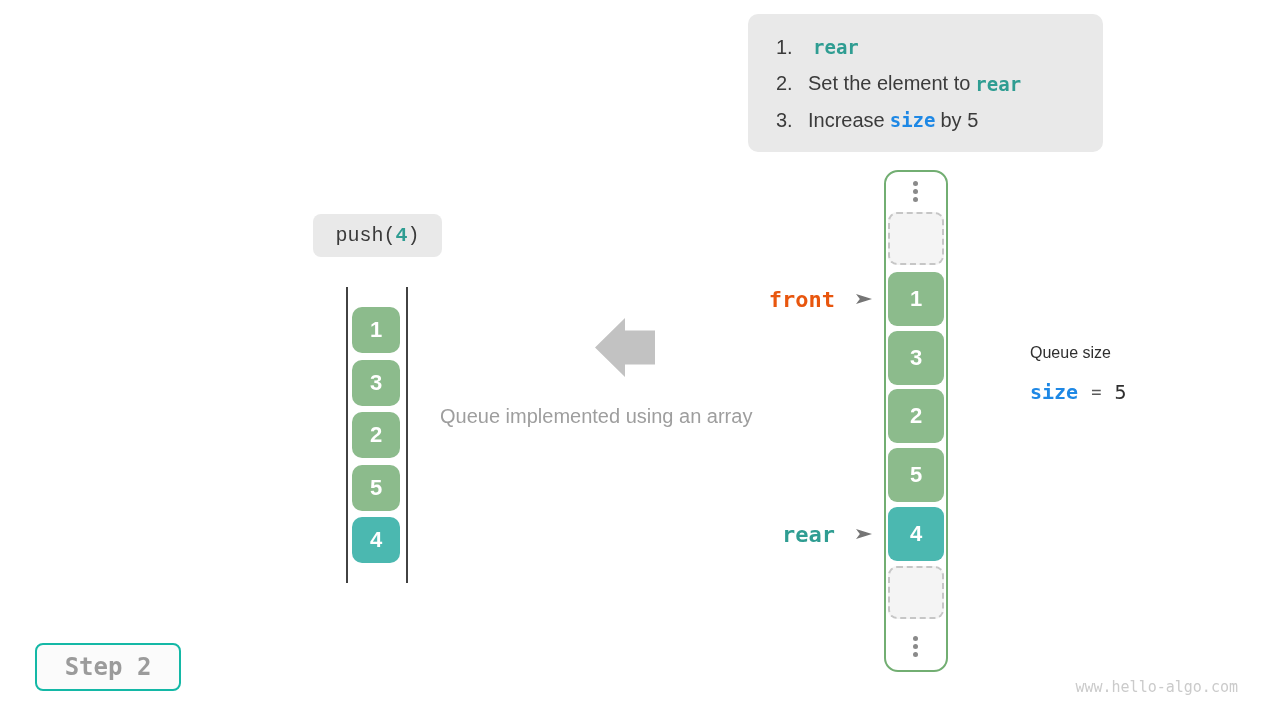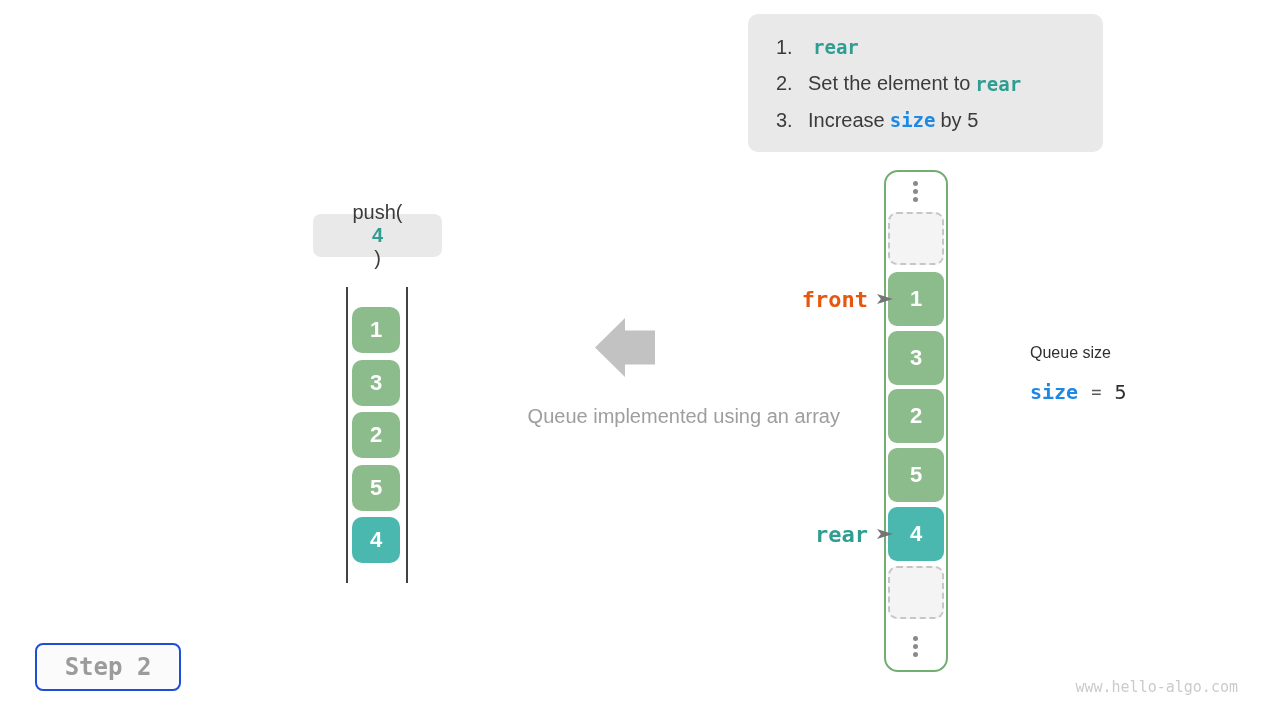--- a/index.html
+++ b/index.html
@@ -7,21 +7,21 @@
     --orange:#E8560E; --teal-text:#2F9D92; --blue:#1E88E5;
     --arrow-gray:#C2C2C2; --panel-bg:#E9E9E9; --dark:#3B3B3B;
     --caption-gray:#9E9E9E; --dot-gray:#8A8A8A;
   }
   *{margin:0;padding:0;box-sizing:border-box;}
   html,body{width:1280px;height:720px;}
   body{
     position:relative;width:1280px;height:720px;background:#ffffff;
     font-family:"Liberation Sans",sans-serif;overflow:hidden;
   }
-  .mono{font-family:Liberation Sans, sans-serif;flex-direction:column;}
+  .mono{font-family:Liberation Mono, monospace;}
 
   
   .instr-panel{
     position:absolute;left:748px;top:14px;width:355px;height:138px;
     background:var(--panel-bg);border-radius:10px;
     display:flex;flex-direction:column;padding:15px 0 0 28px;
   }
   .instr-row{height:36.6px;display:flex;align-items:center;
     font-size:20px;color:var(--dark);}
   .instr-num{width:24px;margin-right:8px;}
@@ -53,21 +53,21 @@
   }
   .cell.hl{background:var(--teal);}
 
   
   .big-arrow{
     position:absolute;left:595px;top:318px;width:60px;height:59px;
     background:var(--arrow-gray);
     clip-path:polygon(0 50%,50% 0,50% 21%,100% 21%,100% 79%,50% 79%,50% 100%);
   }
   .caption{
-    position:absolute;left:440px;top:405px;width:400px;text-align:right;
+    position:absolute;left:440px;top:405px;width:400px;text-align:left;
     font-size:20px;color:var(--caption-gray);
   }
 
   
   .array-box{
     position:absolute;left:884px;top:170px;width:64px;height:502px;
     border:2px solid var(--green-border);border-radius:14px;background:#ffffff;
   }
   .dots{position:absolute;left:913px;display:flex;flex-direction:column;gap:3px;}
   .dots span{width:5px;height:5px;border-radius:50%;background:var(--dot-gray);}
@@ -78,22 +78,22 @@
     display:flex;align-items:center;justify-content:center;
   }
   .qcell.hl{background:var(--teal);}
   .qcell.empty{
     background:#F4F4F4;border:2px dashed #C6C6C6;height:53px;
   }
   .q0{top:272px;} .q1{top:331px;} .q2{top:389px;} .q3{top:448px;} .q4{top:507px;}
   .qe-top{top:212px;} .qe-bottom{top:566px;}
 
   
-  .pointer-row{position:absolute;right:387px;height:26px;display:flex;
-    align-items:center;gap:9px;}
+  .pointer-row{position:absolute;right:408px;height:26px;display:flex;
+    align-items:center;gap:21px;}
   .pointer-row.front{top:286px;}
   .pointer-row.rear{top:521px;}
   .pointer-label{font-family:"DejaVu Sans Mono","Liberation Mono",monospace;
     font-weight:bold;font-size:22px;}
   .pointer-row.front .pointer-label{color:var(--orange);}
   .pointer-row.rear .pointer-label{color:var(--teal-text);}
   .tri{width:16px;height:13px;background:#757575;
     clip-path:polygon(0 12%,100% 50%,0 88%,24% 50%);}
 
   
@@ -103,21 +103,21 @@
   .size-var{font-family:"DejaVu Sans Mono","Liberation Mono",monospace;
     font-weight:bold;color:var(--blue);}
   .size-eq{font-family:"DejaVu Sans Mono","Liberation Mono",monospace;
     font-size:17px;color:#5A5A5A;}
   .size-val{font-family:"DejaVu Sans Mono","Liberation Mono",monospace;
     color:#2F2F2F;}
 
   
   .step-badge{
     position:absolute;left:35px;top:643px;width:146px;height:48px;
-    border:2px solid #1d4ed8;border-radius:8px;background:#FBFBFB;
+    border:2px solid #14b8a6;border-radius:8px;background:#FBFBFB;
     display:flex;align-items:center;justify-content:center;
     font-family:"DejaVu Sans Mono","Liberation Mono",monospace;
     font-weight:bold;font-size:24px;color:#9B9B9B;
   }
 
   
   .watermark{
     position:absolute;right:42px;top:678px;
     font-family:"DejaVu Sans Mono","Liberation Mono",monospace;
     font-size:15px;color:#CBCBCB;

